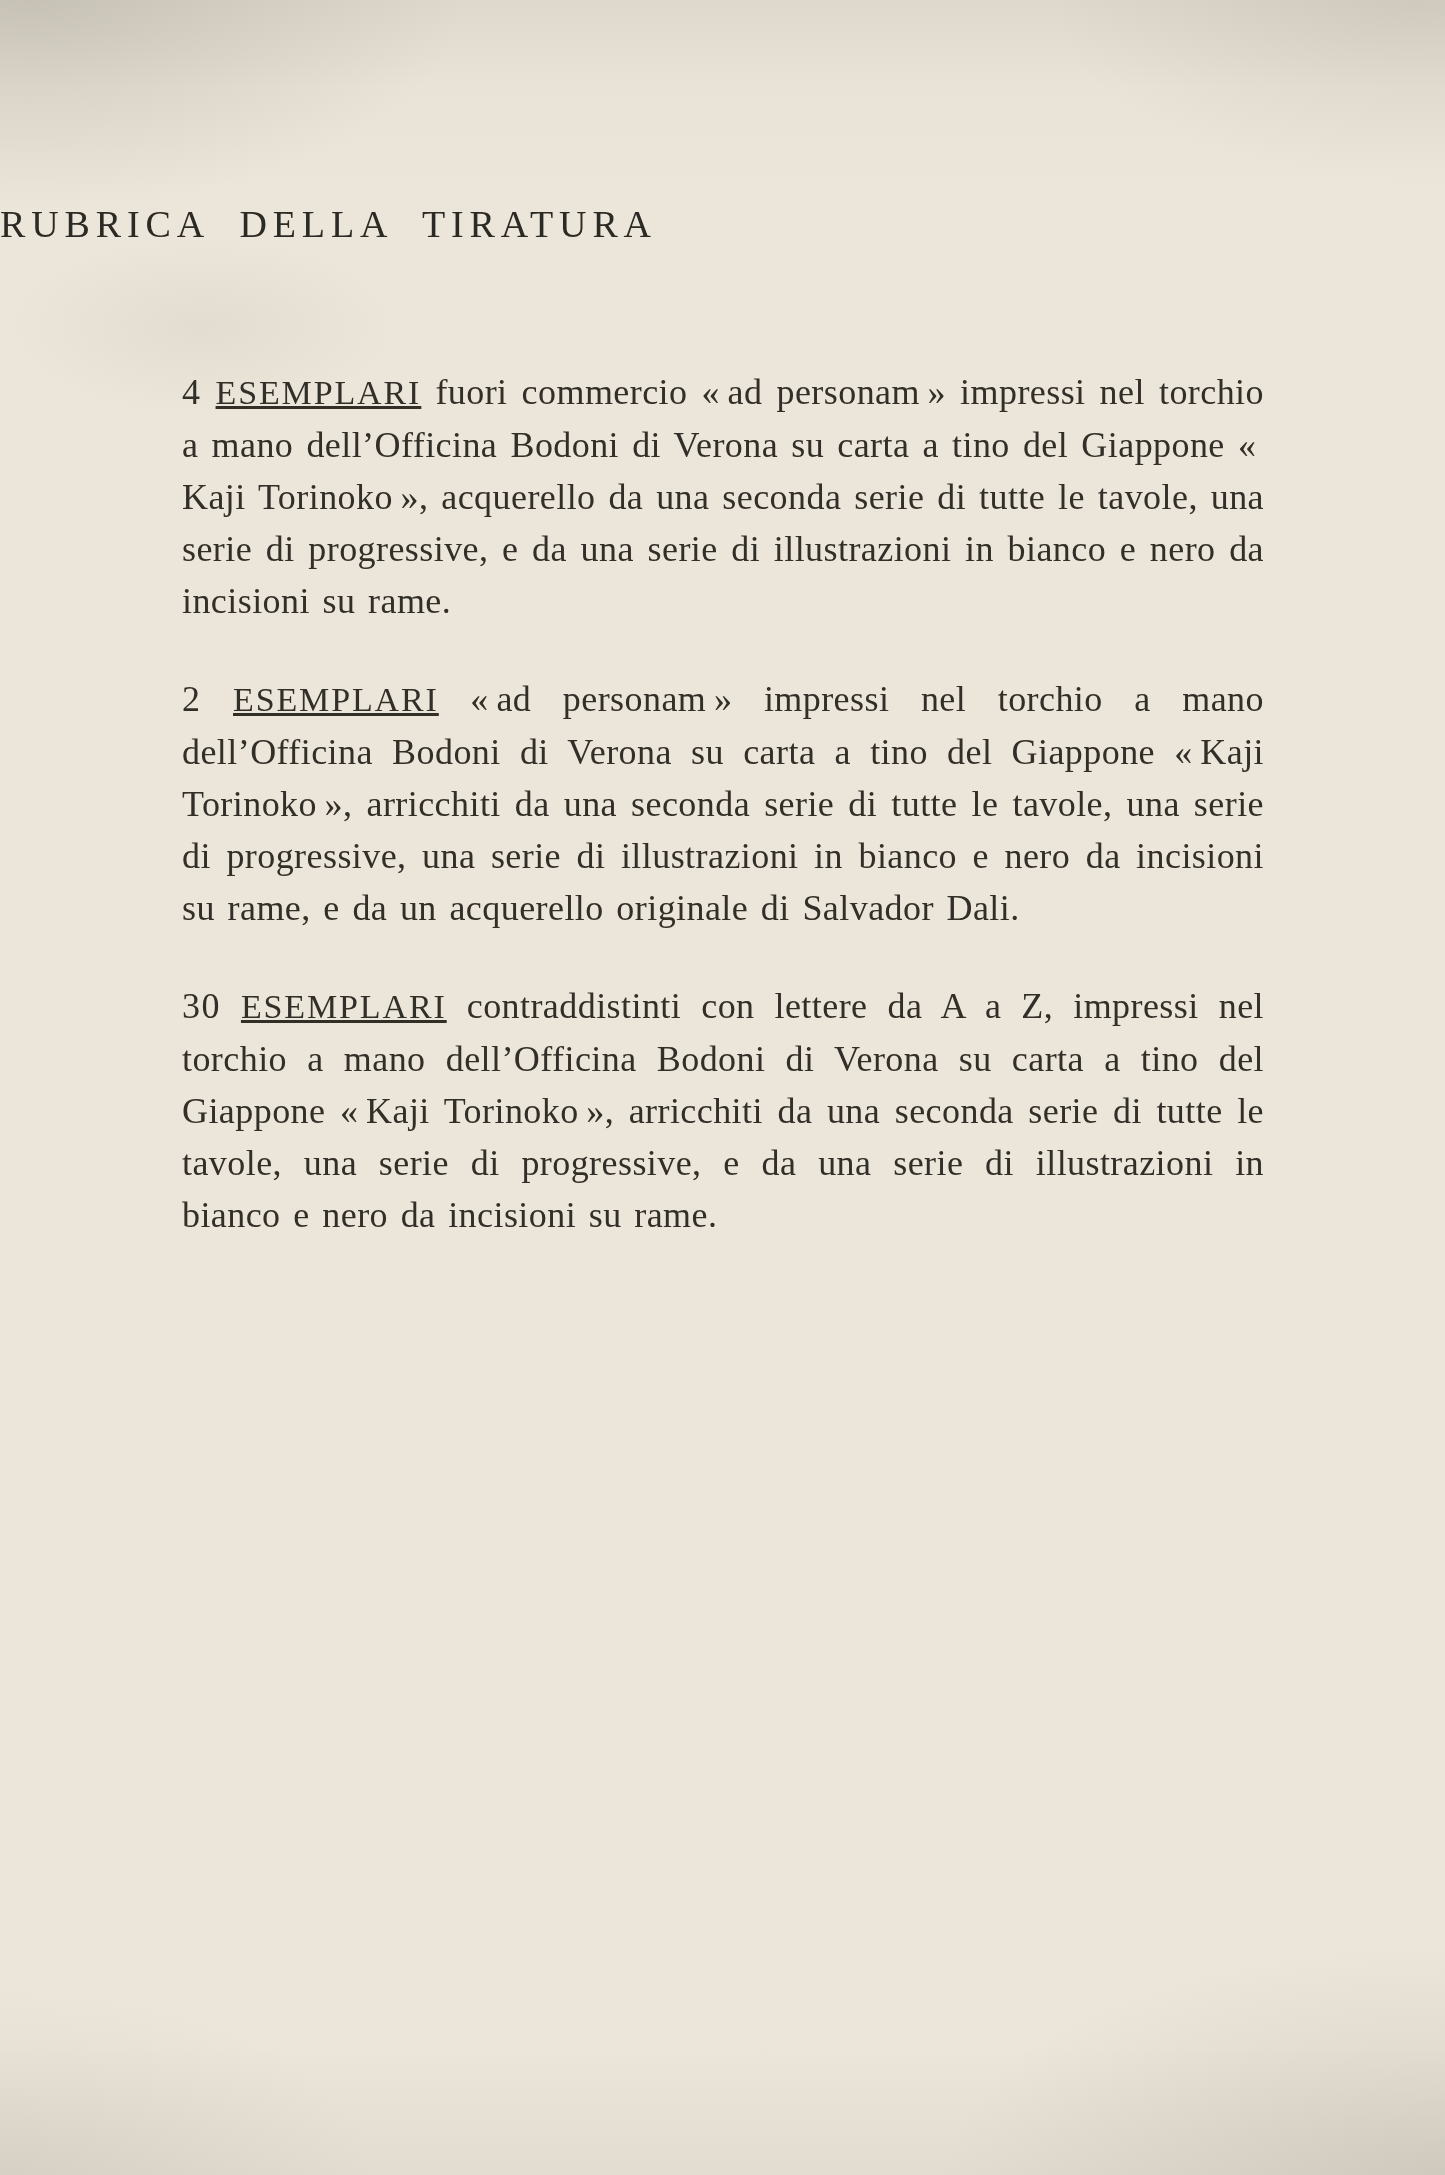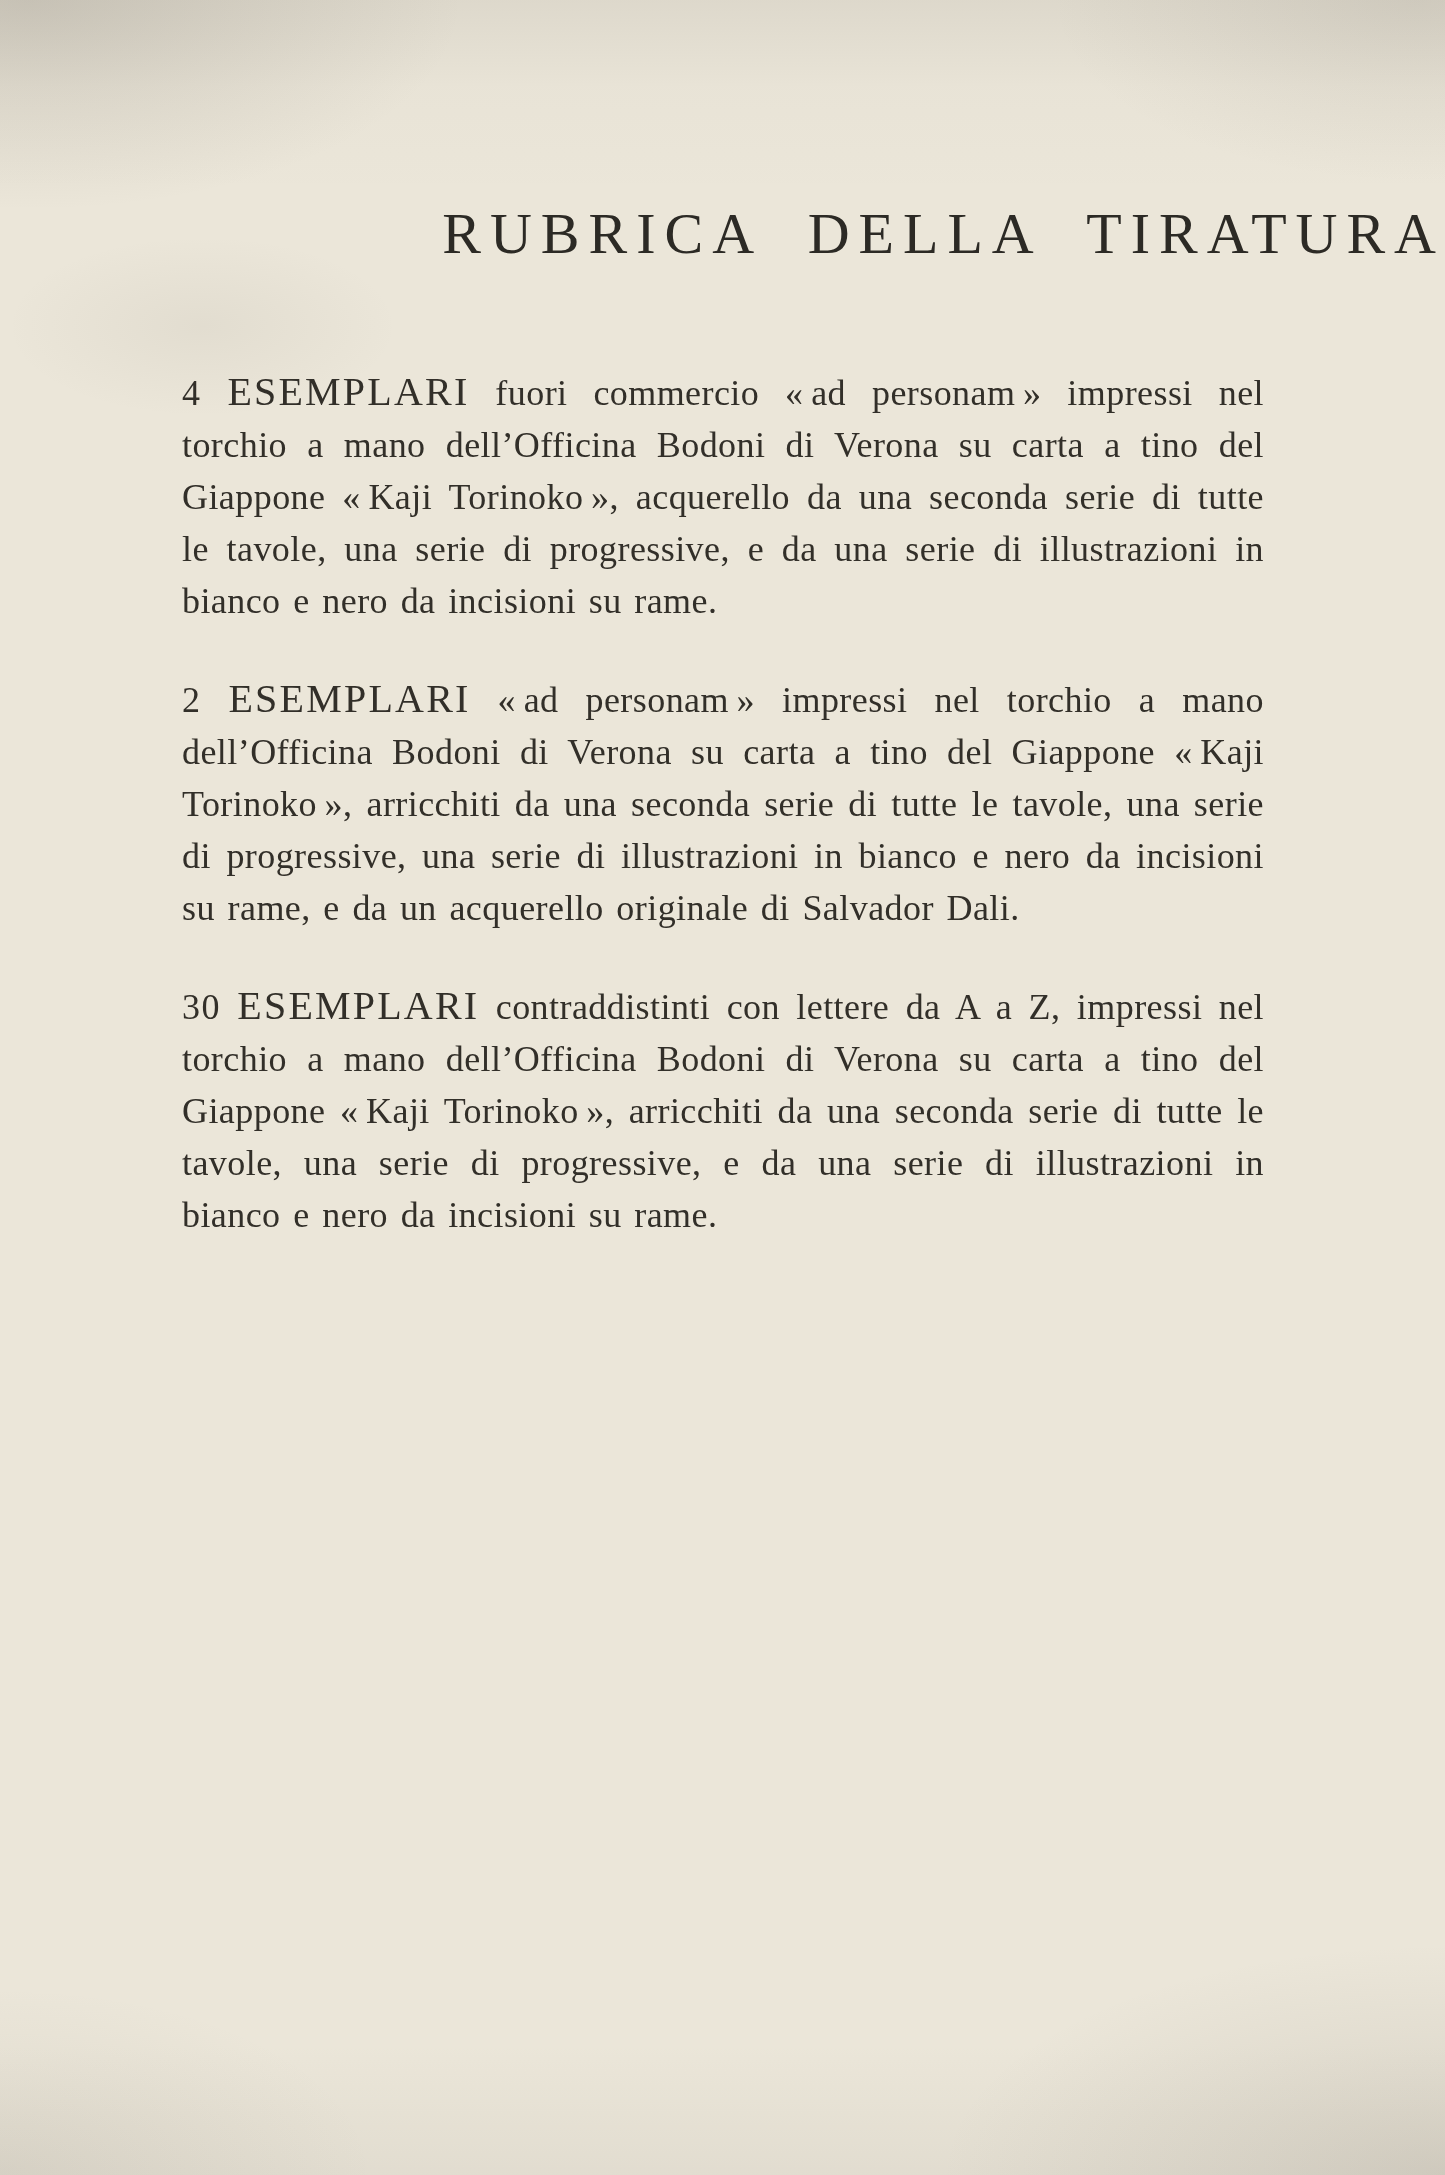--- a/index.html
+++ b/index.html
@@ -29,22 +29,22 @@
       radial-gradient(ellipse 520px 260px at 0% 100%, rgba(108,102,92,0.10), transparent 72%),
       radial-gradient(ellipse 260px 120px at 14% 15%, rgba(120,112,100,0.08), transparent 75%),
       linear-gradient(180deg, rgba(100,95,85,0.10) 0%, rgba(100,95,85,0.02) 4%, transparent 9%),
       linear-gradient(0deg, rgba(100,95,85,0.07) 0%, transparent 6%);
   }
   .title {
     position: absolute;
     top: 205px;
     left: 0;
     width: 100%;
-    text-align: right;
-    font-size: 58px;
+    text-align: left;
+    font-size: 38px;
     line-height: 1;
     letter-spacing: 0.155em;
     word-spacing: 0.42em;
     color: #2c2a25;
     white-space: nowrap;
   }
   .content {
     position: absolute;
     top: 366px;
     left: 182px;
@@ -57,21 +57,22 @@
     text-align: justify;
     text-justify: inter-word;
     word-spacing: 0.09em;
     letter-spacing: 0.012em;
   }
   .edition-count {
     letter-spacing: 0.04em;
   }
   .edition-label {
     letter-spacing: 0.055em;
-    font-size: 40px;
+    font-size: 34px;
+    text-decoration: underline;
   }
 </style>
 </head>
 <body>
 
 <div class="page">
 
   <div class="title">RUBRICA DELLA TIRATURA</div>
 
   <div class="content">

